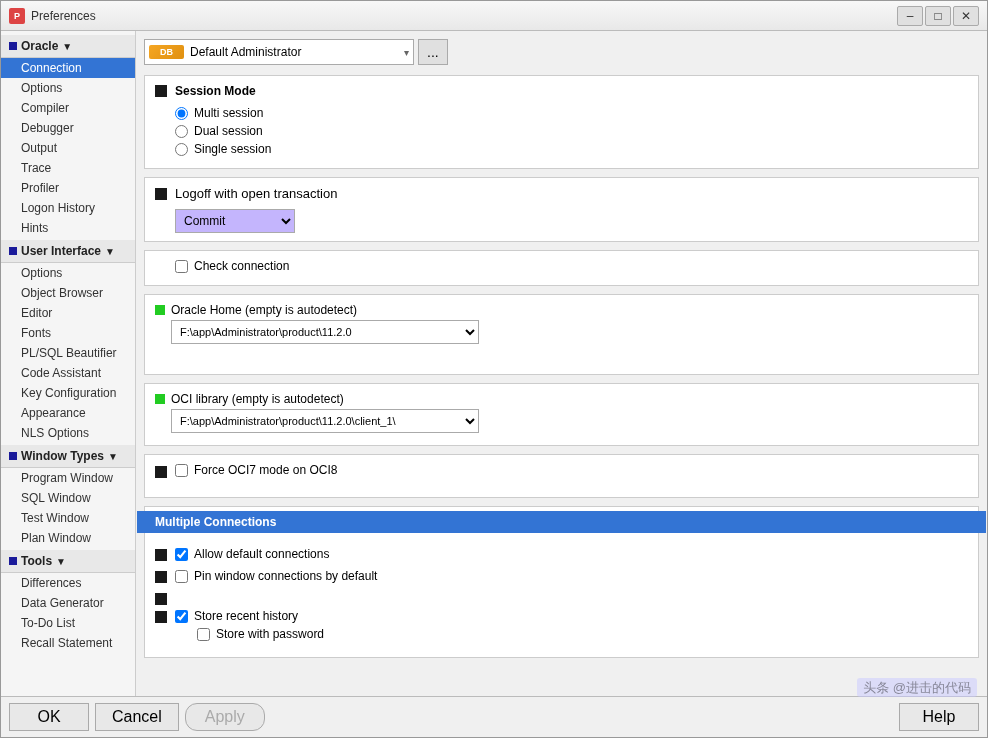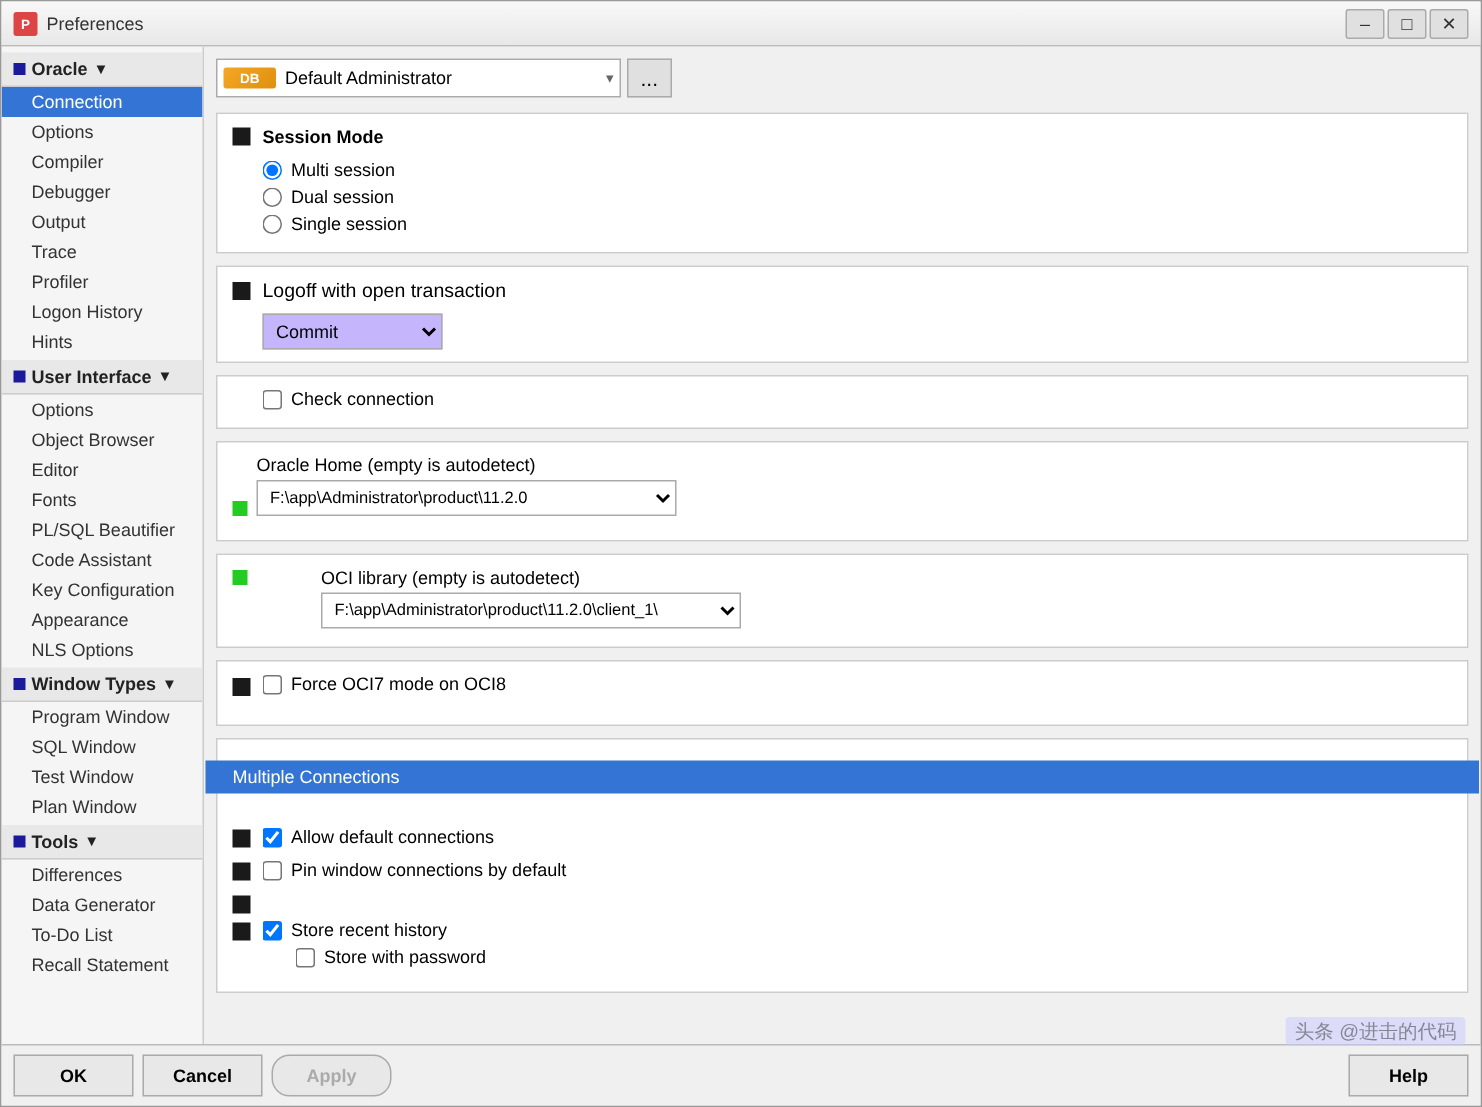--- a/index.html
+++ b/index.html
@@ -210,46 +210,46 @@
     .check-row {
       display: flex;
       align-items: center;
       font-size: 12px;
       margin-left: 20px;
       margin-bottom: 4px;
     }
     .check-row input[type="checkbox"] { margin-right: 6px; }
     .input-label { font-size: 12px; margin-bottom: 3px; }
     .path-select {
-      width: 280px;
+      width: 308px;
       height: 24px;
       border: 1px solid #aaa;
       background: white;
       font-size: 11px;
       padding: 0 4px;
     }
 
     .green-indicator {
       width: 10px;
       height: 10px;
       background: #22cc22;
       display: inline-block;
       margin-right: 6px;
       flex-shrink: 0;
     }
 
     .multiple-connections-header {
       background: #3374d4;
       color: white;
       padding: 4px 10px;
-      font-weight: normal;
-      font-size: 12px;
-      display: flex;
-      align-items: center;
-      margin: 14px -8px;
+      font-weight: bold;
+      font-size: 12px;
+      display: flex;
+      align-items: center;
+      margin: 4px -8px;
       padding-left: 18px;
     }
 
     .check-section {
       margin-top: 6px;
     }
 
     
     .bottom-bar {
       border-top: 1px solid #bbb;
@@ -260,26 +260,25 @@
       justify-content: space-between;
     }
     .bottom-left { display: flex; gap: 6px; }
     .bottom-right { display: flex; gap: 6px; }
     .dialog-btn {
       height: 28px;
       min-width: 80px;
       padding: 0 16px;
       border: 1px solid #aaa;
       background: #e8e8e8;
-      font-size: 12px;
+      font-size: 16px;
       cursor: pointer;
       display: flex;
       align-items: center;
       justify-content: center;
-      font-weight: bold;
     }
     .dialog-btn.disabled {
       color: #aaa;
       cursor: default;
       border-radius: 12px;
     }
 
     .watermark {
       position: absolute;
       bottom: 40px;
@@ -489,35 +488,35 @@
         <div class="section-flat-inner">
           <div class="check-row">
             <input type="checkbox" style="">
             <span>Check connection</span>
           </div>
         </div>
       </div>
 
       <div class="section-flat">
         <div class="section-flat-inner">
-          <div style="display:flex; align-items:flex-end; margin-bottom:8px;">
+          <div style="display:flex; align-items:flex-start; margin-bottom:22px;">
             <span class="green-indicator" style="margin-top:2px;"></span>
             <div>
               <div class="input-label">Oracle Home (empty is autodetect)</div>
               <select class="path-select">
                 <option>F:\app\Administrator\product\11.2.0</option>
               </select>
             </div>
           </div>
         </div>
       </div>
 
       <div class="section-flat">
         <div class="section-flat-inner">
-          <div style="display:flex; align-items:flex-start; margin-bottom:4px;gap:43px;">
+          <div style="display:flex; align-items:flex-start; margin-bottom:4px;">
             <span class="green-indicator" style="margin-top:2px;"></span>
             <div>
               <div class="input-label">OCI library (empty is autodetect)</div>
               <select class="path-select">
                 <option>F:\app\Administrator\product\11.2.0\client_1\</option>
               </select>
             </div>
           </div>
         </div>
       </div>

